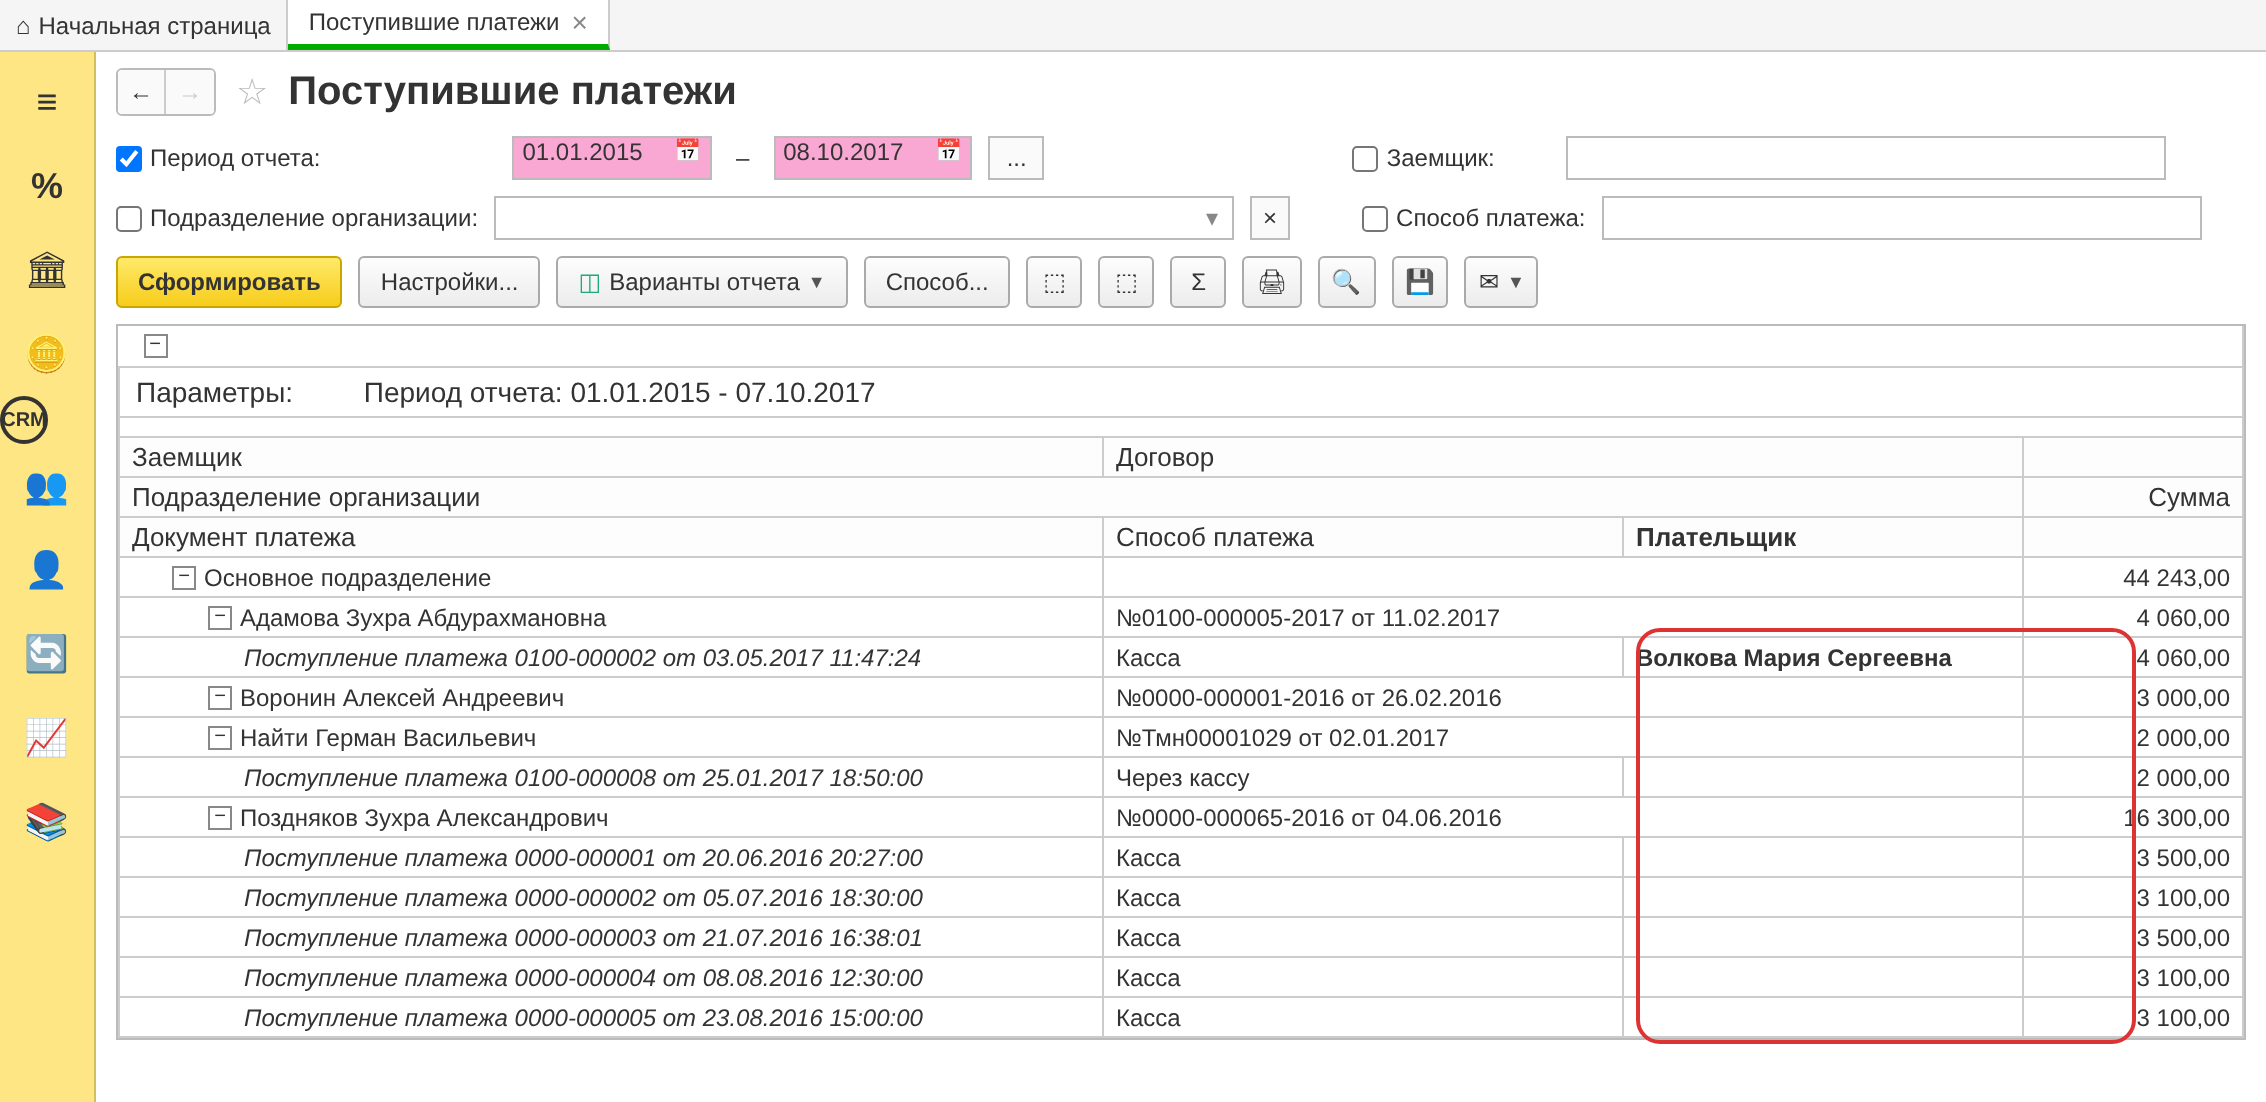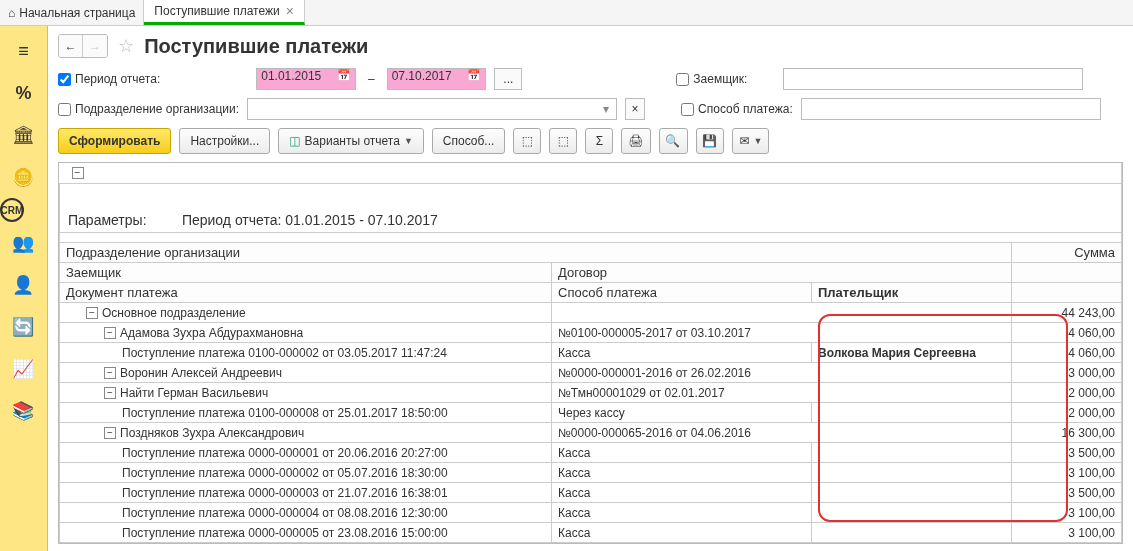--- a/index.html
+++ b/index.html
@@ -45,21 +45,21 @@
 .grid .hdr td { background: #fdfdfd; font-size: 13px; }
 .grid .params td { font-size: 14px; padding: 4px 8px; }
 .sumcol { width: 110px; text-align: right; }
 .col2 { width: 260px; }
 .col3 { width: 200px; font-weight: bold; }
 .treecell { display: flex; align-items: center; }
 .toggle { width: 12px; height: 12px; border: 1px solid #888; display: inline-flex; align-items: center; justify-content: center; font-size: 10px; line-height: 1; margin-right: 4px; cursor: pointer; background: #fff; }
 .ind0 { padding-left: 4px; }
 .ind1 { padding-left: 20px; }
 .ind2 { padding-left: 38px; }
-.ind3 { padding-left: 56px; }
+.ind3 { padding-left: 56px; font-style: italic; }
 .highlight { position: absolute; border: 2px solid #d33; border-radius: 12px; pointer-events: none; }
 </style>
 </head>
 <body>
 
 <div class="topbar">
   <div class="home-btn">
     <span style="margin-right:4px;">⌂</span>
     <span>Начальная страница</span>
   </div>
@@ -101,21 +101,21 @@
           <input type="checkbox" checked="" style="">
           <span class="lbl">Период отчета:</span>
         </div>
         <div style="width:80px;"></div>
         <div class="datebox">
           <span class="dateval">01.01.2015</span>
           <span class="calicon">📅</span>
         </div>
         <span class="dash">–</span>
         <div class="datebox">
-          <span class="dateval">07.10.2017</span>
+          <span class="dateval">08.10.2017</span>
           <span class="calicon">📅</span>
         </div>
         <div class="morebtn">...</div>
         <div class="spacer"></div>
         <div style="width:90px;"></div>
         <div class="chk">
           <input type="checkbox" style="">
           <span class="lbl">Заемщик:</span>
         </div>
         <div class="spacer2"></div>
@@ -168,35 +168,35 @@
         <tbody>
             <tr class="params">
               <td colspan="4" style="border-left:none;border-top:none;">
           <div class="treecell ind0">
             <span class="toggle">−</span>
           </div>
         </td>
             </tr>
         <tr class="params">
               <td colspan="4">
-          <span style="display:inline-block;width:110px;margin-top:24px;">Параметры:</span>
+          <span style="display:inline-block;width:110px;">Параметры:</span>
           <span>Период отчета: 01.01.2015 - 07.10.2017</span>
         </td>
             </tr>
         <tr class="params">
               <td colspan="4" style="height:10px;"></td>
             </tr>
-        <tr class="hdr">
-          <td colspan="3">Подразделение организации</td>
-          <td class="sumcol">Сумма</td>
-        </tr>
         <tr class="hdr">
           <td>Заемщик</td>
           <td class="col2" colspan="2">Договор</td>
           <td class="sumcol"></td>
+        </tr>
+        <tr class="hdr">
+          <td colspan="3">Подразделение организации</td>
+          <td class="sumcol">Сумма</td>
         </tr>
         <tr class="hdr">
           <td>Документ платежа</td>
           <td class="col2">Способ платежа</td>
           <td class="col3">Плательщик</td>
           <td class="sumcol"></td>
         </tr>
         </tbody>
           <tbody id="rows">
             <tr>
@@ -209,21 +209,21 @@
               <td class="col2" colspan="2"></td>
               <td class="sumcol">44 243,00</td>
             </tr>
             <tr>
               <td>
                 <div class="treecell ind2">
                   <span class="toggle">−</span>
                   <span>Адамова Зухра Абдурахмановна</span>
                 </div>
               </td>
-              <td class="col2" colspan="2">№0100-000005-2017 от 03.10.2017</td>
+              <td class="col2" colspan="2">№0100-000005-2017 от 11.02.2017</td>
               <td class="sumcol">4 060,00</td>
             </tr>
             <tr>
               <td>
                 <div class="treecell ind3">
                   <span>Поступление платежа 0100-000002 от 03.05.2017 11:47:24</span>
                 </div>
               </td>
               <td class="col2">Касса</td>
               <td class="col3">Волкова Мария Сергеевна</td>

